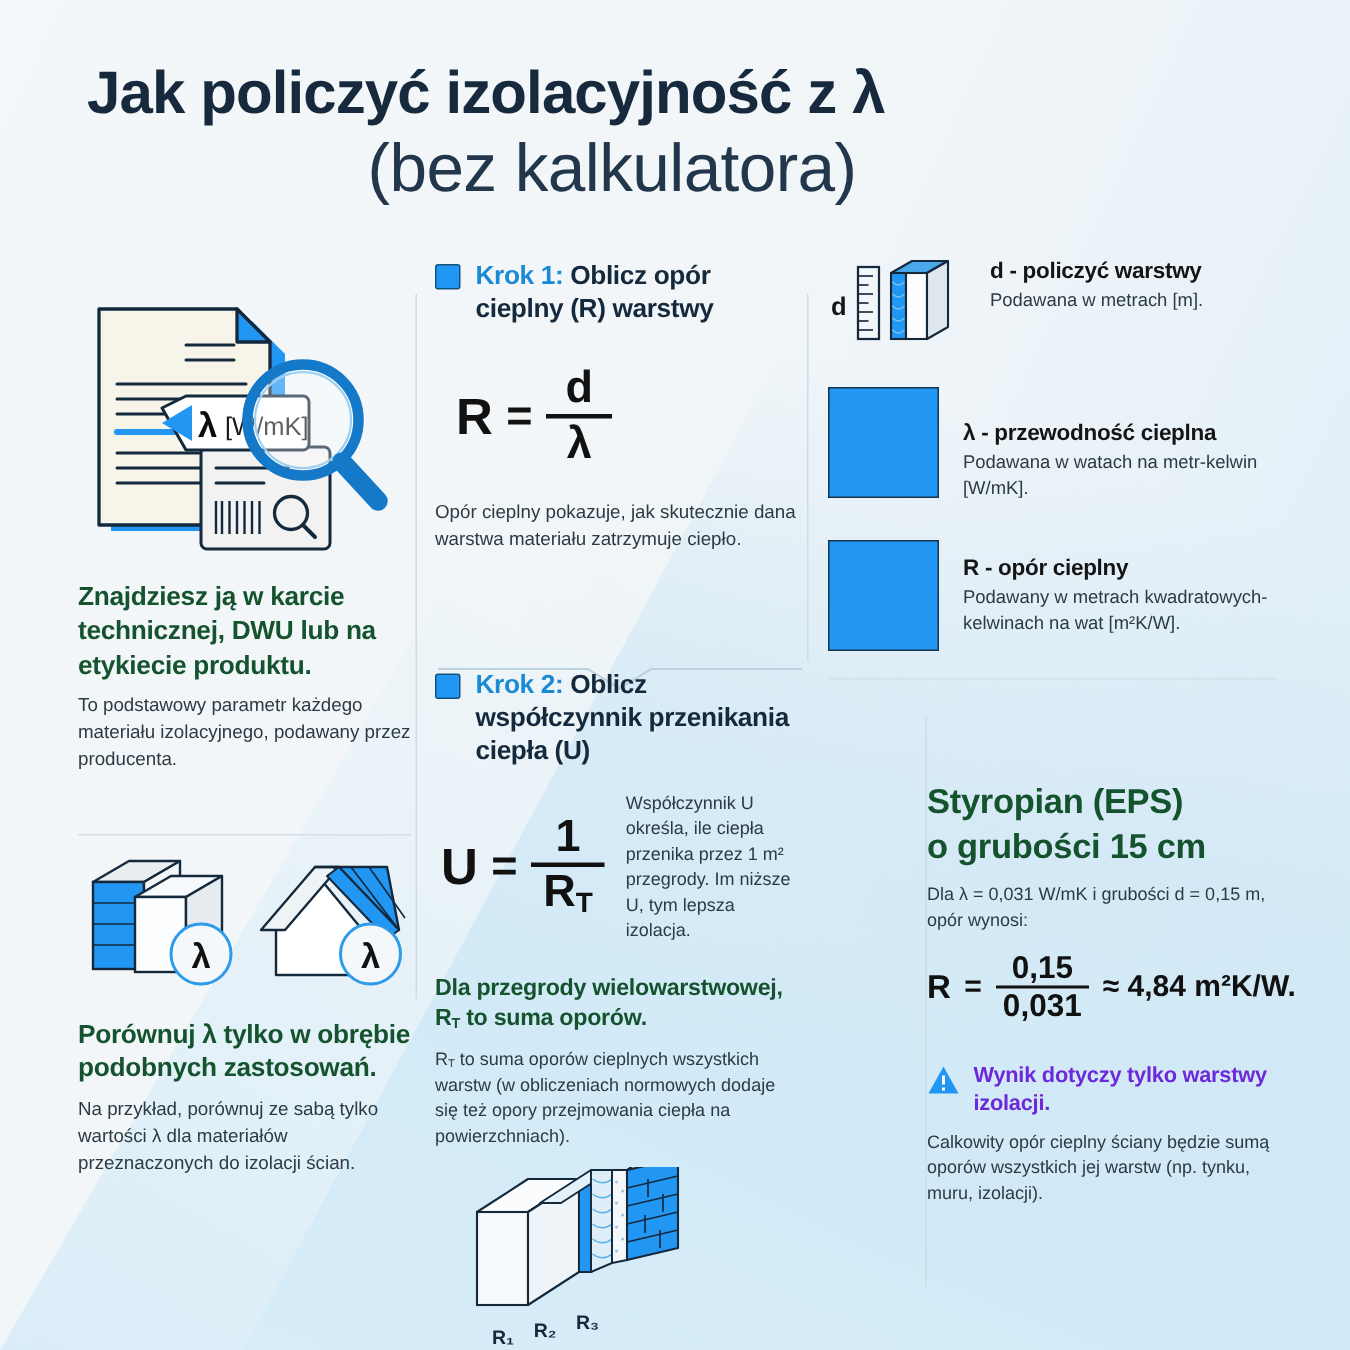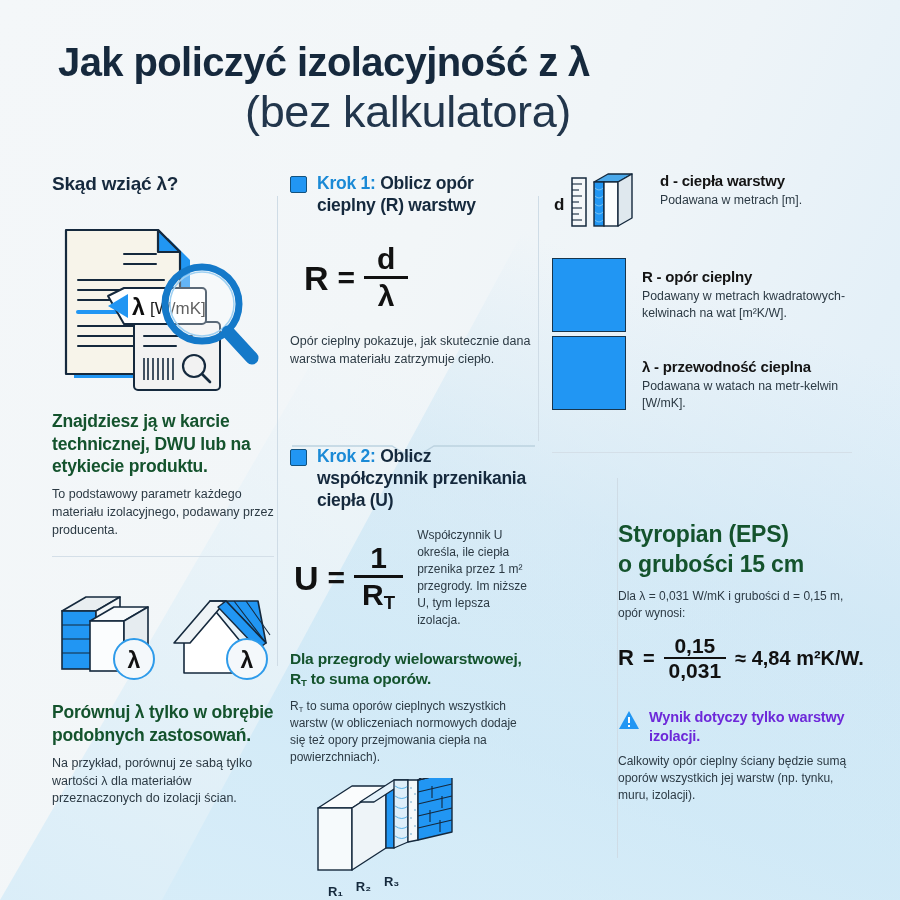--- a/index.html
+++ b/index.html
@@ -248,21 +248,20 @@
   <div class="vline vline-c"></div>
   <div class="hline hline-left"></div>
   <div class="hline hline-right1"></div>
 
   <svg class="sep-chevron" viewBox="0 0 243 18">
     <path d="M0 3 H100 L121 16 L142 3 H243" fill="none" stroke="#bcd2e0" stroke-width="1.4"></path>
   </svg>
 
   <div class="col col-left">
 
-    <h2 class="sec-head">Skąd wziąć λ?</h2>
 
     <div class="spacer-16"></div>
 
     <svg class="illus" width="224" height="186" viewBox="0 0 224 186">
 
       <path d="M22 26 h94 l22 22 v118 h-116 z" fill="#2196f3"></path>
 
       <path d="M14 18 h92 l22 22 v122 h-114 z" fill="#f7f4ea" stroke="#15293d" stroke-width="2.2" stroke-linejoin="round"></path>
 
       <path d="M106 18 l22 22 h-22 z" fill="#2196f3" stroke="#15293d" stroke-width="2.2" stroke-linejoin="round"></path>
@@ -474,38 +473,38 @@
         </g>
         <path d="M42 10 L56 2 L80 2 L66 10 Z" fill="#4aa8ea" stroke="#15293d" stroke-width="1.4" stroke-linejoin="round"></path>
         <rect x="42" y="10" width="10" height="44" fill="#2196f3" stroke="#15293d" stroke-width="1.4"></rect>
         <g stroke="#7cc4f0" stroke-width="0.9" fill="none">
           <path d="M43 16 q4 4 8 0 M43 24 q4 4 8 0 M43 32 q4 4 8 0 M43 40 q4 4 8 0 M43 48 q4 4 8 0"></path>
         </g>
         <rect x="52" y="10" width="14" height="44" fill="#fbfdfe" stroke="#15293d" stroke-width="1.4"></rect>
         <path d="M66 10 L80 2 L80 46 L66 54 Z" fill="#dfe8ee" stroke="#15293d" stroke-width="1.4" stroke-linejoin="round"></path>
       </svg>
       <div class="legend-text">
-        <div class="lt-title">d - ciepła warstwy</div>
+        <div class="lt-title">d - policzyć warstwy</div>
         <div class="lt-sub">Podawana w metrach [m].</div>
+      </div>
+    </div>
+
+    <div class="legend-row" style="margin-bottom:26px">
+      <div class="blue-square"></div>
+      <div class="legend-text" style="padding-top:22px">
+        <div class="lt-title">λ - przewodność cieplna</div>
+        <div class="lt-sub">Podawana w watach na metr-kelwin [W/mK].</div>
       </div>
     </div>
 
     <div class="legend-row">
       <div class="blue-square"></div>
       <div class="legend-text" style="padding-top:10px">
         <div class="lt-title">R - opór cieplny</div>
         <div class="lt-sub">Podawany w metrach kwadratowych-kelwinach na wat [m²K/W].</div>
-      </div>
-    </div>
-
-    <div class="legend-row" style="margin-bottom:26px">
-      <div class="blue-square"></div>
-      <div class="legend-text" style="padding-top:22px">
-        <div class="lt-title">λ - przewodność cieplna</div>
-        <div class="lt-sub">Podawana w watach na metr-kelwin [W/mK].</div>
       </div>
     </div>
 
     <div style="height:52px"></div>
 
     <div style="padding-left:66px">
 
       <div style="height:30px"></div>
 
       <div class="lead" style="font-size:23px">

